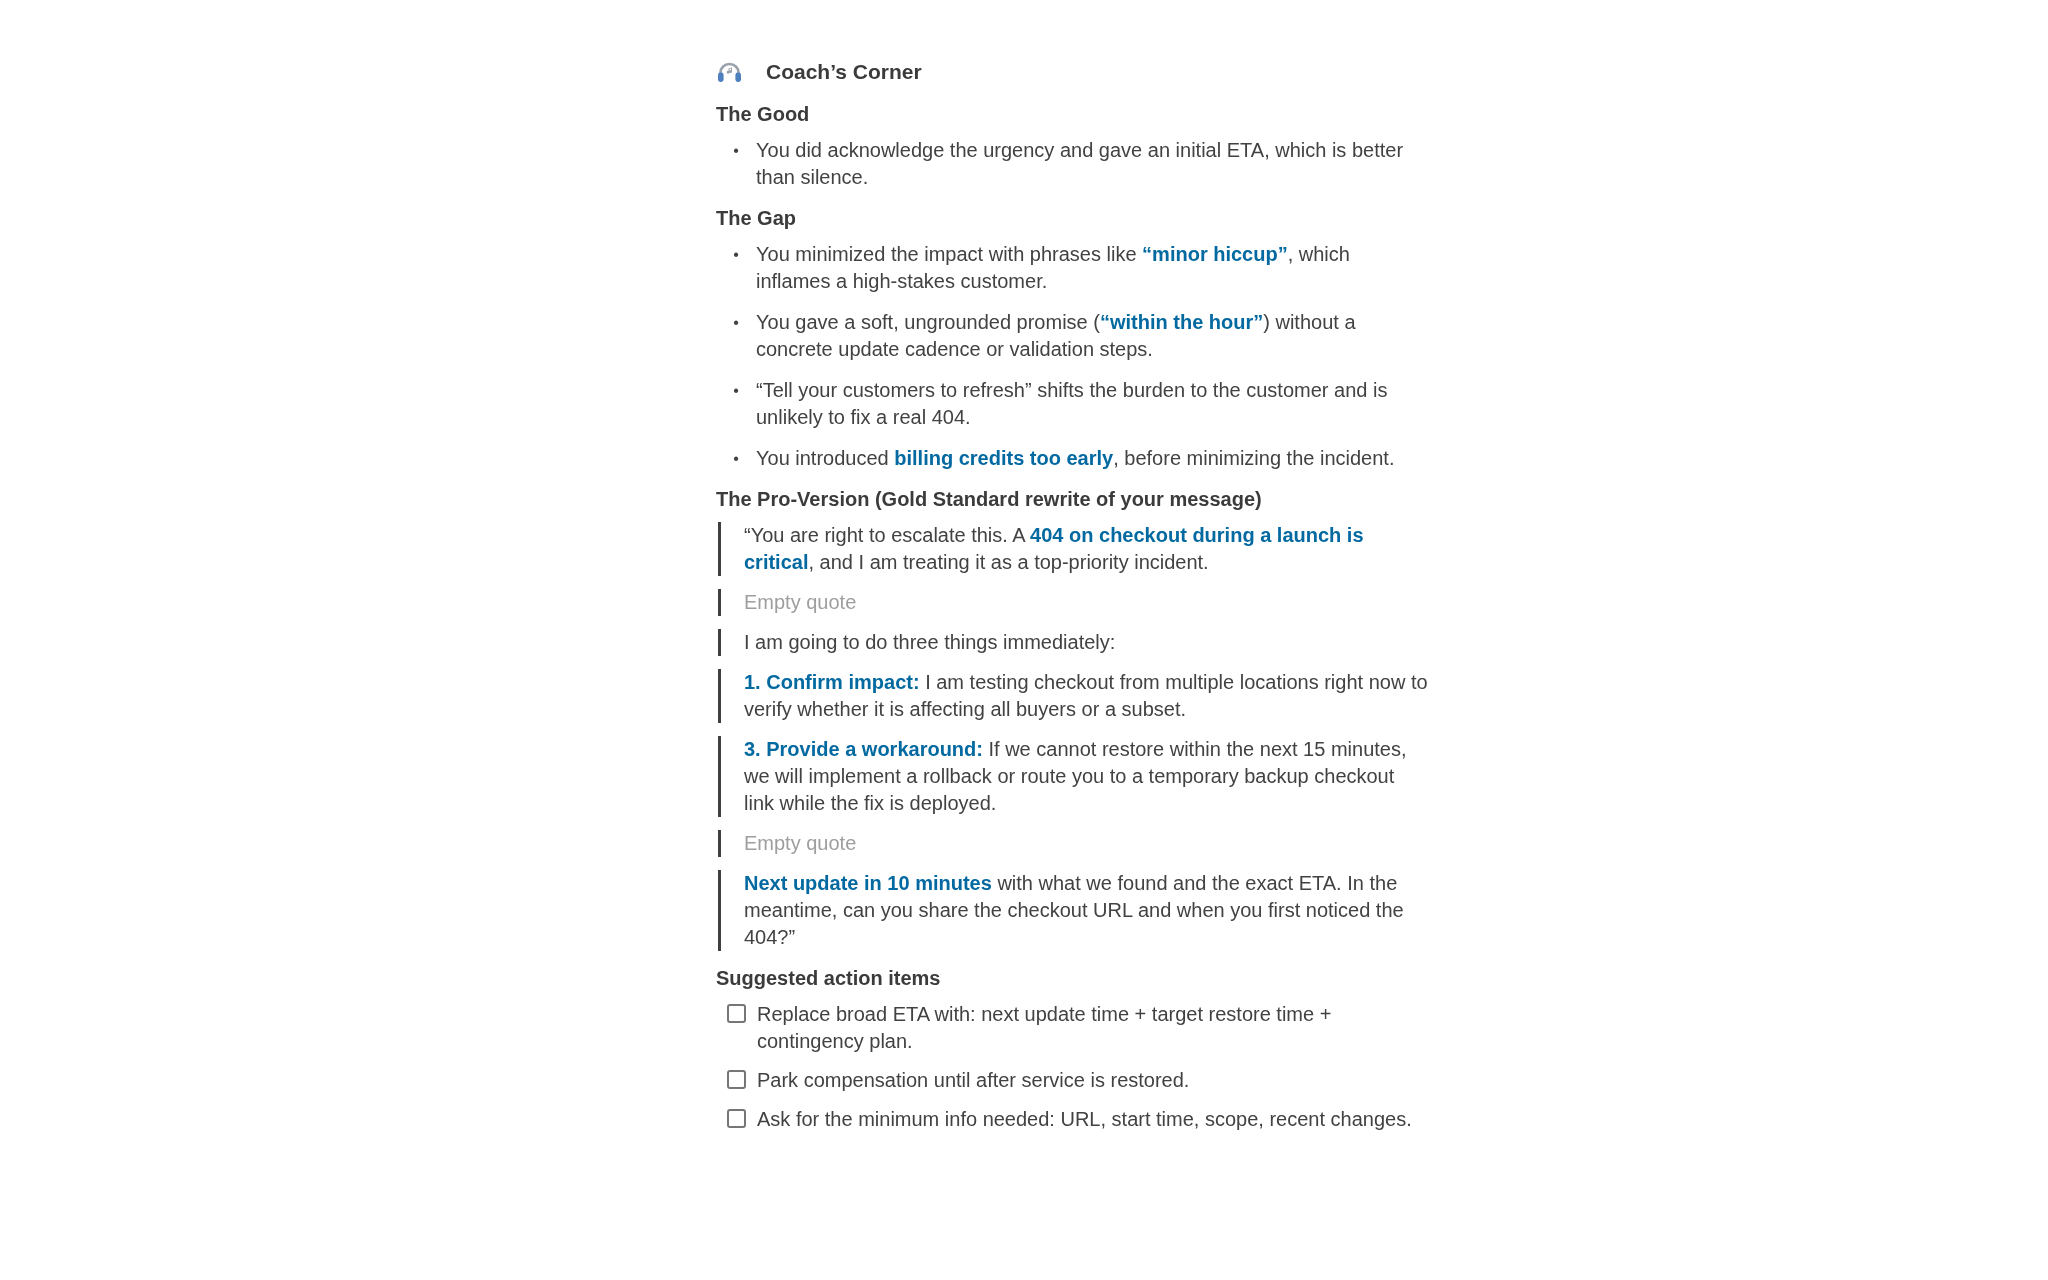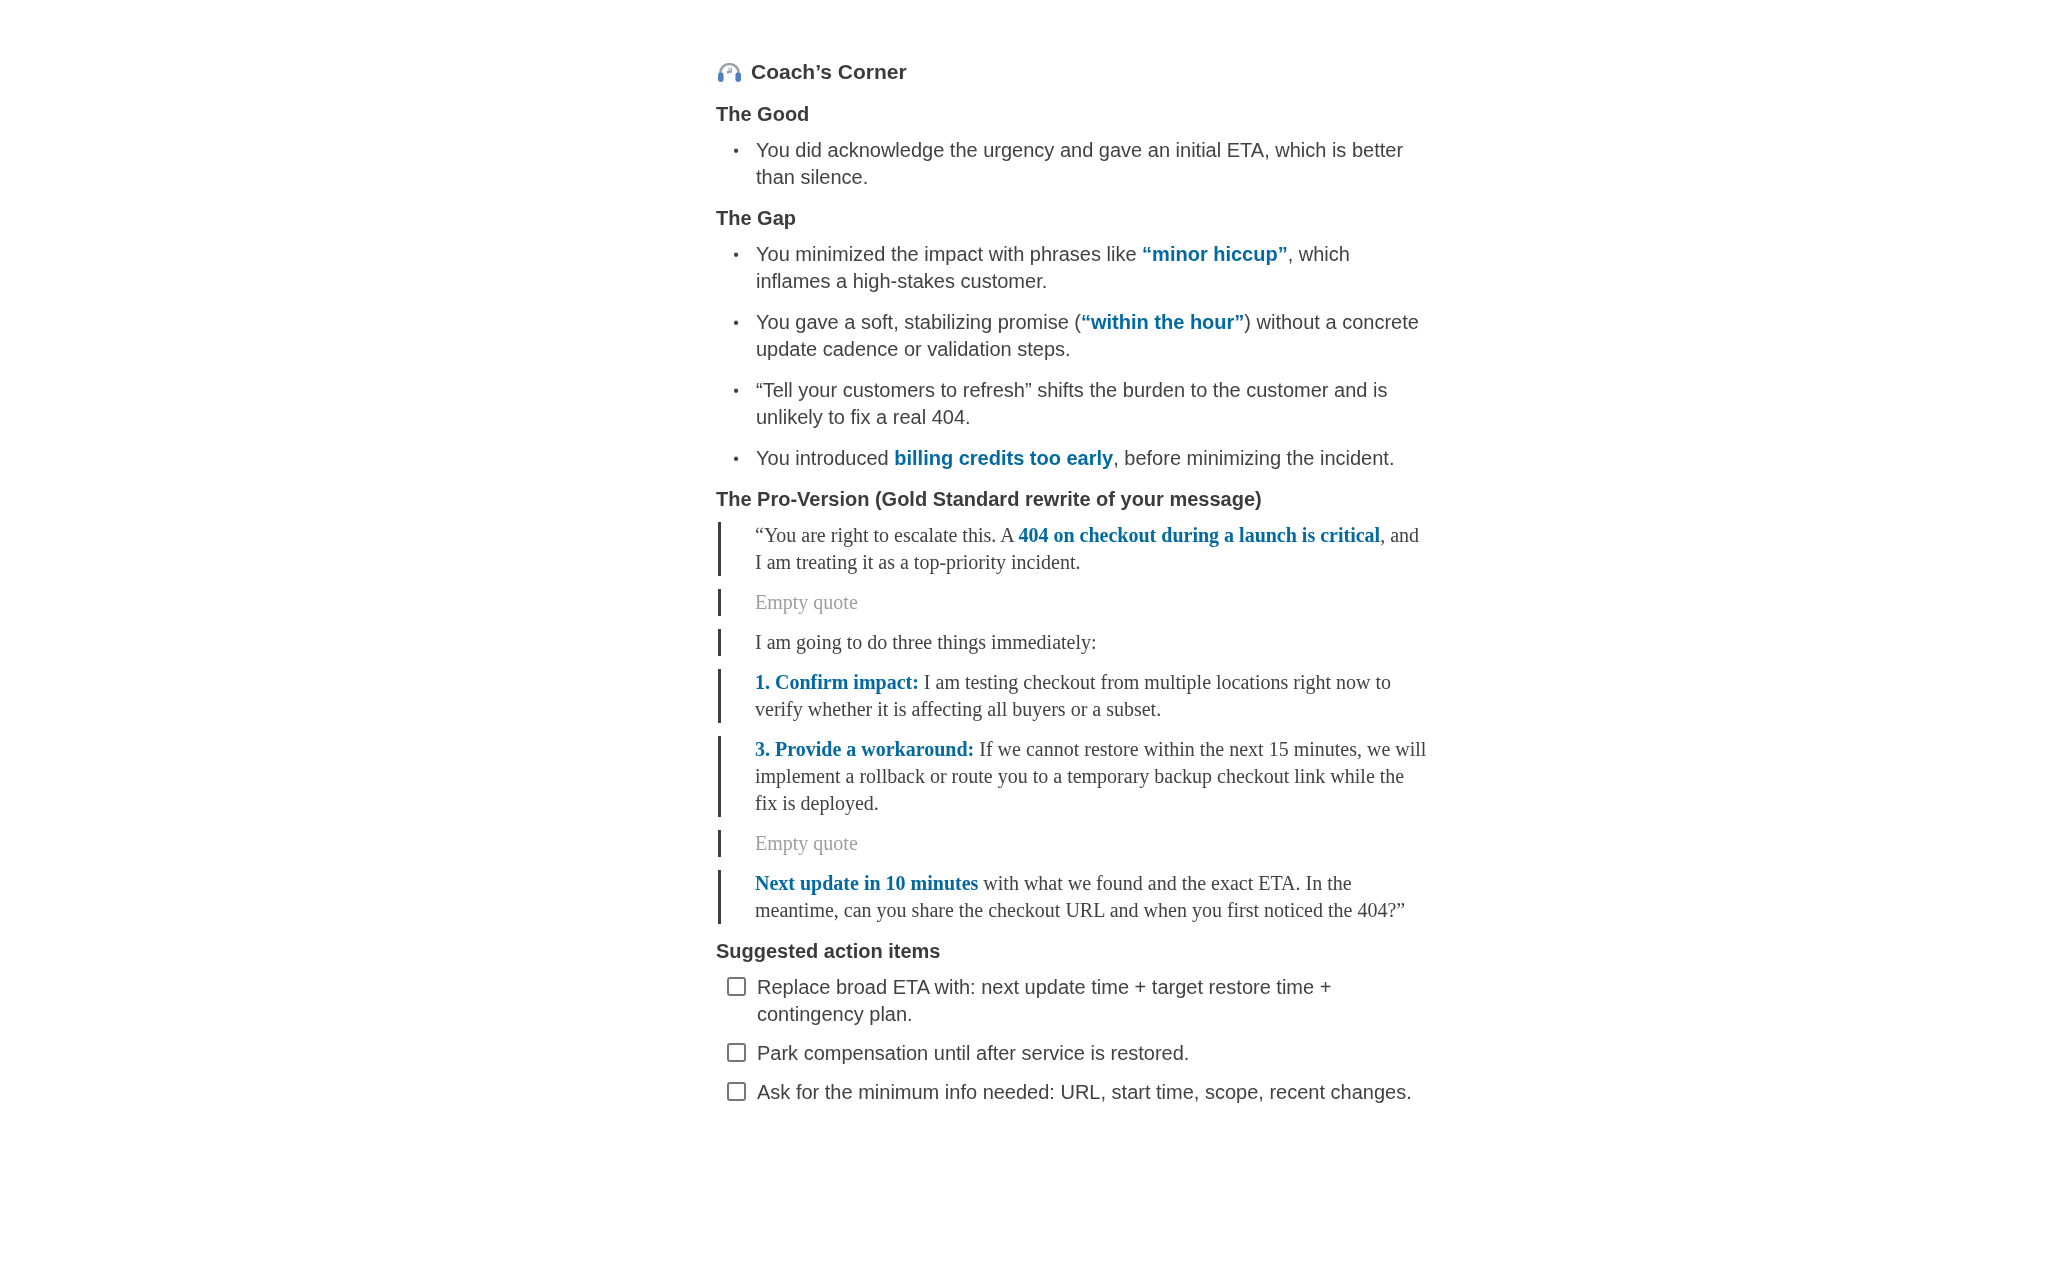--- a/index.html
+++ b/index.html
@@ -24,21 +24,21 @@
     left: 716px;
     top: 57px;
     width: 712px;
     font-size: 20px;
     line-height: 27px;
     color: var(--text-color);
   }
   .title-row {
     display: flex;
     align-items: center;
-    gap: 8px;
+    gap: 23px;
     font-size: 21px;
     line-height: 30px;
     font-weight: 700;
     color: var(--heading-color);
     margin: 0 0 13px 0;
   }
   .title-row svg { display: block; }
   .hp-band { stroke: var(--icon-band); }
   .hp-cup  { fill: var(--icon-cup); }
   .hp-note { fill: var(--icon-band); }
@@ -51,23 +51,22 @@
   .bullet { display: flex; margin: 0 0 14px 0; }
   .dot {
     flex: 0 0 40px;
     text-align: center;
     font-size: 16px;
   }
   .btext { flex: 1 1 auto; }
   .b { font-weight: 700; color: #0369a1; }
   .quote {
     border-left: 3px solid var(--quote-bar-color);
-    padding-left: 34px;
+    padding-left: 23px;
     margin: 0 0 13px 2px;
-    font-family: Liberation Serif, serif;
   }
   .quote.empty { color: var(--empty-quote-color); }
   .checklist { margin: 0; }
   .check-row { display: flex; margin: 0 0 12px 0; }
   .checkbox {
     flex: 0 0 19px;
     width: 19px; height: 19px;
     border: 2px solid var(--checkbox-border);
     border-radius: 3px;
     background: #fff;
@@ -100,21 +99,21 @@
       </div>
     </div>
     <div class="heading">The Gap</div>
     <div class="blist">
       <div class="bullet">
         <span class="dot">•</span>
         <span class="btext"><span>You minimized the impact with phrases like </span><span class="b">“minor hiccup”</span><span>, which inflames a high-stakes customer.</span></span>
       </div>
       <div class="bullet">
         <span class="dot">•</span>
-        <span class="btext"><span>You gave a soft, stabilizing promise (</span><span class="b">“within the hour”</span><span>) without a concrete update cadence or validation steps.</span></span>
+        <span class="btext"><span>You gave a soft, ungrounded promise (</span><span class="b">“within the hour”</span><span>) without a concrete update cadence or validation steps.</span></span>
       </div>
       <div class="bullet">
         <span class="dot">•</span>
         <span class="btext"><span>“Tell your customers to refresh” shifts the burden to the customer and is unlikely to fix a real 404.</span></span>
       </div>
       <div class="bullet">
         <span class="dot">•</span>
         <span class="btext"><span>You introduced </span><span class="b">billing credits too early</span><span>, before minimizing the incident.</span></span>
       </div>
     </div>

